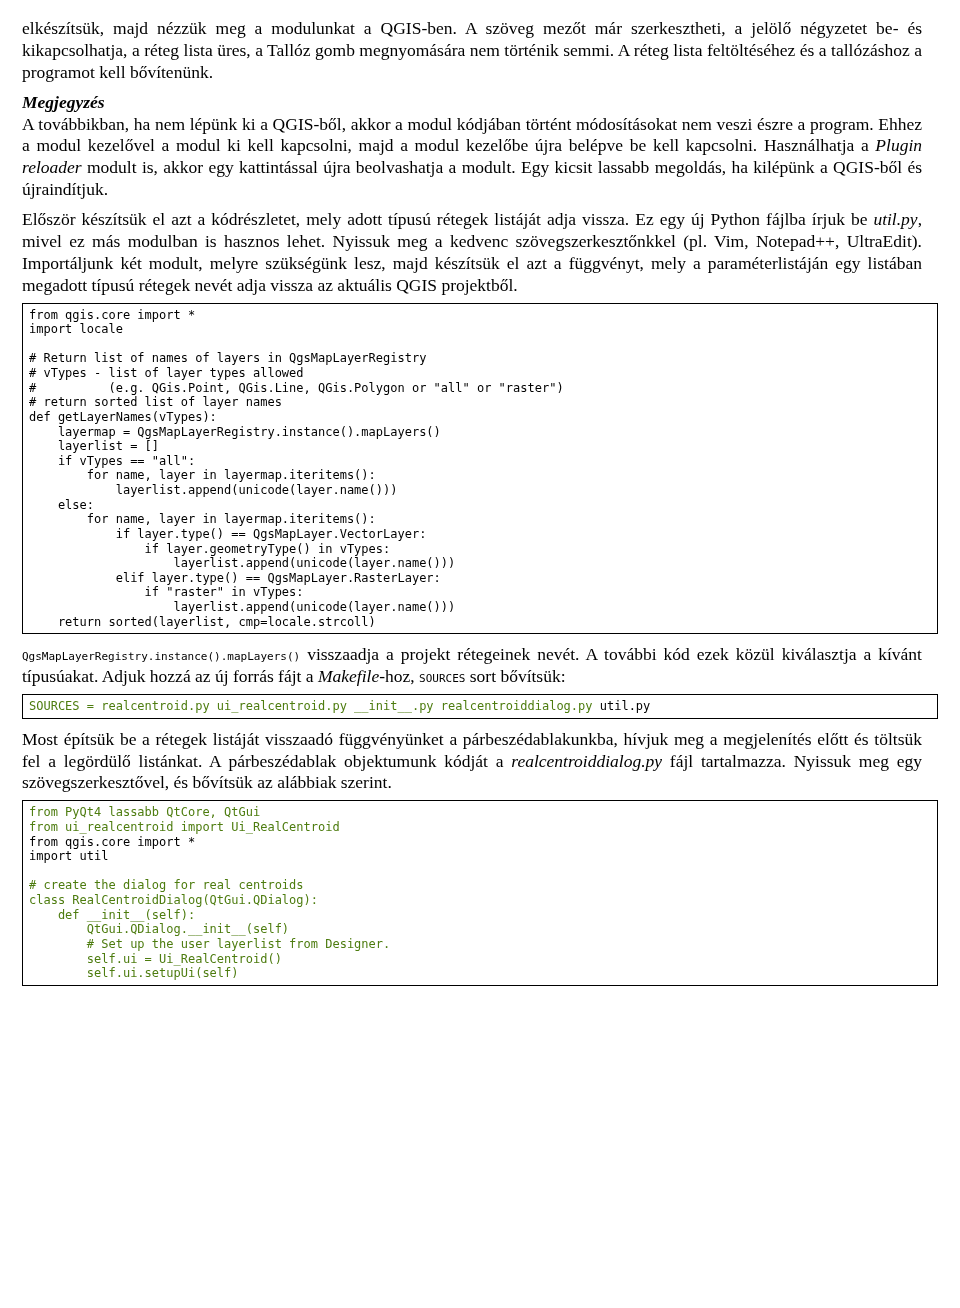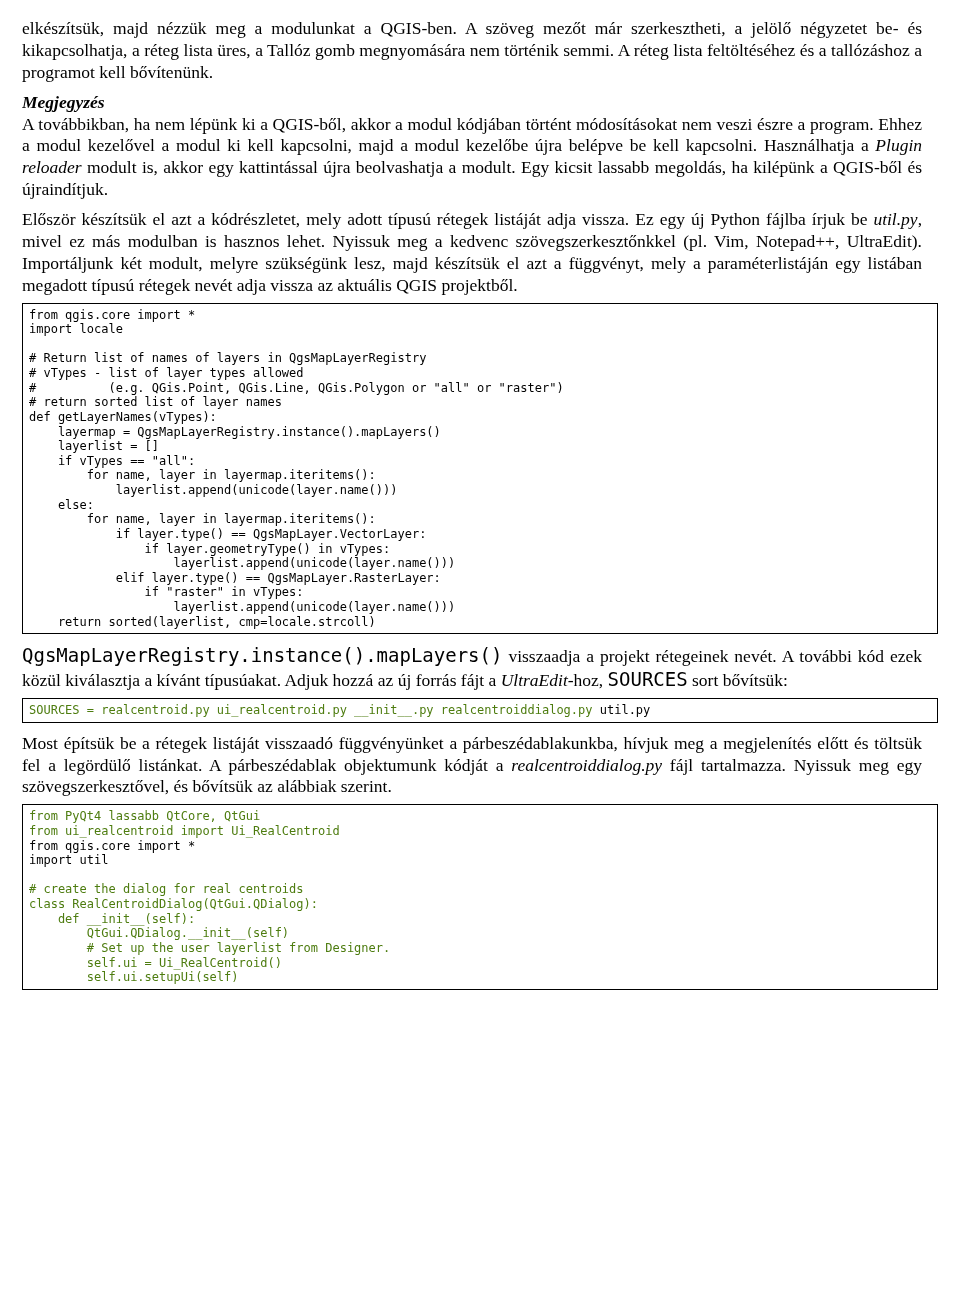--- a/index.html
+++ b/index.html
@@ -29,21 +29,21 @@
     font-size: 12px;
     line-height: 1.22;
     border: 1px solid #000;
     padding: 4px 6px;
     margin: 6px 0 10px 0;
     white-space: pre;
     overflow: hidden;
   }
   pre.codebox .gray { color: #4d7c0f; }
   pre.codebox .black { color: #000; }
-  .mono { font-family: "DejaVu Sans Mono", "Liberation Mono", Consolas, monospace; font-size: 19px; }
+  .mono { font-family: "DejaVu Sans Mono", "Liberation Mono", Consolas, monospace; font-size: 11px; }
 </style>
 </head>
 <body>
 
 <p>elkészítsük, majd nézzük meg a modulunkat a QGIS-ben. A szöveg mezőt már szerkesztheti, a jelölő négyzetet be- és kikapcsolhatja, a réteg lista üres, a Tallóz gomb megnyomására nem történik semmi. A réteg lista feltöltéséhez és a tallózáshoz a programot kell bővítenünk.</p>
 
 <p class="note-heading">Megjegyzés</p>
 <p class="note-body"><span>A továbbikban, ha nem lépünk ki a QGIS-ből, akkor a modul kódjában történt módosításokat nem veszi észre a program. Ehhez a modul kezelővel a modul ki kell kapcsolni, majd a modul kezelőbe újra belépve be kell kapcsolni. Használhatja a </span><span class="italic">Plugin reloader</span><span> modult is, akkor egy kattintással újra beolvashatja a modult. Egy kicsit lassabb megoldás, ha kilépünk a QGIS-ből és újraindítjuk.</span></p>
 
 <p><span>Először készítsük el azt a kódrészletet, mely adott típusú rétegek listáját adja vissza. Ez egy új Python fájlba írjuk be </span><span class="italic">util.py</span><span>, mivel ez más modulban is hasznos lehet. Nyissuk meg a kedvenc szövegszerkesztőnkkel (pl. Vim, Notepad++, UltraEdit). Importáljunk két modult, melyre szükségünk lesz, majd készítsük el azt a függvényt, mely a paraméterlistáján egy listában megadott típusú rétegek nevét adja vissza az aktuális QGIS projektből.</span></p>
@@ -64,21 +64,21 @@
     else:
         for name, layer in layermap.iteritems():
             if layer.type() == QgsMapLayer.VectorLayer:
                 if layer.geometryType() in vTypes:
                     layerlist.append(unicode(layer.name()))
             elif layer.type() == QgsMapLayer.RasterLayer:
                 if "raster" in vTypes:
                     layerlist.append(unicode(layer.name()))
     return sorted(layerlist, cmp=locale.strcoll)</pre>
 
-<p><span class="mono">QgsMapLayerRegistry.instance().mapLayers()</span><span> visszaadja a projekt rétegeinek nevét. A további kód ezek közül kiválasztja a kívánt típusúakat. Adjuk hozzá az új forrás fájt a </span><span class="italic">UltraEdit</span><span>-hoz, </span><span class="mono">SOURCES</span><span> sort bővítsük:</span></p>
+<p><span class="mono">QgsMapLayerRegistry.instance().mapLayers()</span><span> visszaadja a projekt rétegeinek nevét. A további kód ezek közül kiválasztja a kívánt típusúakat. Adjuk hozzá az új forrás fájt a </span><span class="italic">Makefile</span><span>-hoz, </span><span class="mono">SOURCES</span><span> sort bővítsük:</span></p>
 
 <pre class="codebox"><span class="gray">SOURCES = realcentroid.py ui_realcentroid.py __init__.py realcentroiddialog.py </span><span class="black">util.py</span></pre>
 
 <p><span>Most építsük be a rétegek listáját visszaadó függvényünket a párbeszédablakunkba, hívjuk meg a megjelenítés előtt és töltsük fel a legördülő listánkat. A párbeszédablak objektumunk kódját a </span><span class="italic">realcentroiddialog.py</span><span> fájl tartalmazza. Nyissuk meg egy szövegszerkesztővel, és bővítsük az alábbiak szerint.</span></p>
 
 <pre class="codebox"><span class="gray">from PyQt4 lassabb QtCore, QtGui</span>
 <span class="gray">from ui_realcentroid import Ui_RealCentroid</span>
 <span class="black">from qgis.core import *</span>
 <span class="black">import util</span>
 <span></span>

